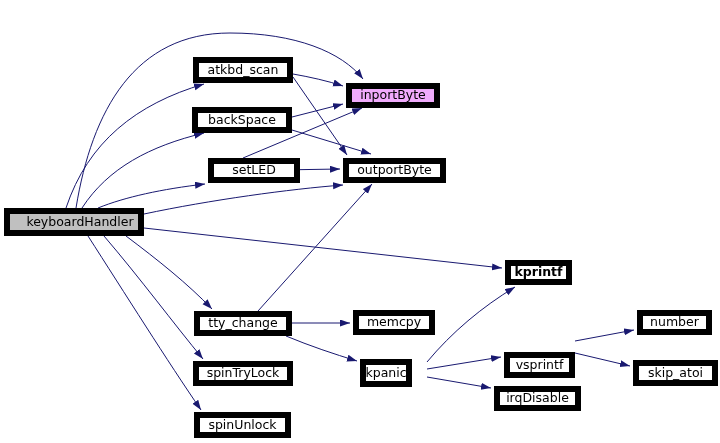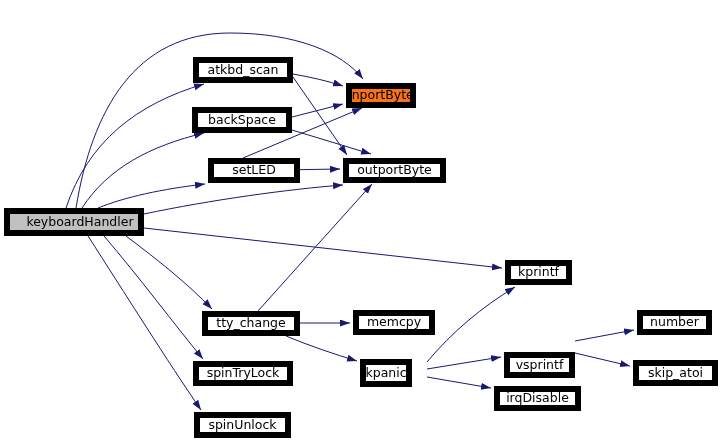--- a/index.html
+++ b/index.html
@@ -73,24 +73,24 @@
         <path d="M427,377 L491,388" class="edge" stroke="#191970" marker-end="url(#arrow)"></path>
         <path d="M575,341 L634,330" class="edge" stroke="#191970" marker-end="url(#arrow)"></path>
         <path d="M575,353 L630,366" class="edge" stroke="#191970" marker-end="url(#arrow)"></path>
       </g>
   </svg>
   <div>
       <div class="node root" style="left: 4px; top: 208px; width: 140px; height: 28px; background: rgb(192, 192, 192); border-color: rgb(0, 0, 0);">keyboardHandler</div>
       <div class="node" style="left: 193px; top: 57px; width: 100px; height: 26px; background: rgb(255, 255, 255); border-color: rgb(0, 0, 0);">atkbd_scan</div>
       <div class="node" style="left: 192px; top: 107px; width: 100px; height: 26px; background: rgb(255, 255, 255); border-color: rgb(0, 0, 0);">backSpace</div>
       <div class="node" style="left: 208px; top: 158px; width: 92px; height: 25px; background: rgb(255, 255, 255); border-color: rgb(0, 0, 0);">setLED</div>
-      <div class="node" style="left: 346px; top: 83px; width: 70px; height: 25px; background: #f97316; border-color: rgb(0, 0, 0);">inportByte</div>
+      <div class="node" style="left: 346px; top: 83px; width: 94px; height: 25px; background: #f0abfc; border-color: rgb(0, 0, 0);">inportByte</div>
       <div class="node" style="left: 343px; top: 158px; width: 103px; height: 25px; background: rgb(255, 255, 255); border-color: rgb(0, 0, 0);">outportByte</div>
-      <div class="node" style="left: 505px; top: 260px; width: 67px; height: 25px; background: rgb(255, 255, 255); border-color: rgb(0, 0, 0);">kprintf</div>
-      <div class="node" style="left: 202px; top: 311px; width: 98px; height: 25px; background: rgb(255, 255, 255); border-color: rgb(0, 0, 0);">tty_change</div>
+      <div class="node" style="left: 505px; top: 260px; width: 67px; height: 25px; background: rgb(255, 255, 255); border-color: rgb(0, 0, 0); font-weight: bold;">kprintf</div>
+      <div class="node" style="left: 194px; top: 311px; width: 98px; height: 25px; background: rgb(255, 255, 255); border-color: rgb(0, 0, 0);">tty_change</div>
       <div class="node" style="left: 353px; top: 310px; width: 82px; height: 25px; background: rgb(255, 255, 255); border-color: rgb(0, 0, 0);">memcpy</div>
       <div class="node" style="left: 193px; top: 361px; width: 100px; height: 25px; background: rgb(255, 255, 255); border-color: rgb(0, 0, 0);">spinTryLock</div>
       <div class="node" style="left: 194px; top: 412px; width: 97px; height: 26px; background: rgb(255, 255, 255); border-color: rgb(0, 0, 0);">spinUnlock</div>
       <div class="node" style="left: 360px; top: 359px; width: 52px; height: 28px; background: rgb(255, 255, 255); border-color: rgb(0, 0, 0);">kpanic</div>
       <div class="node" style="left: 504px; top: 352px; width: 71px; height: 26px; background: rgb(255, 255, 255); border-color: rgb(0, 0, 0);">vsprintf</div>
       <div class="node" style="left: 494px; top: 386px; width: 87px; height: 25px; background: rgb(255, 255, 255); border-color: rgb(0, 0, 0);">irqDisable</div>
       <div class="node" style="left: 637px; top: 310px; width: 75px; height: 25px; background: rgb(255, 255, 255); border-color: rgb(0, 0, 0);">number</div>
       <div class="node" style="left: 633px; top: 360px; width: 85px; height: 26px; background: rgb(255, 255, 255); border-color: rgb(0, 0, 0);">skip_atoi</div>
     </div>
 </div>

